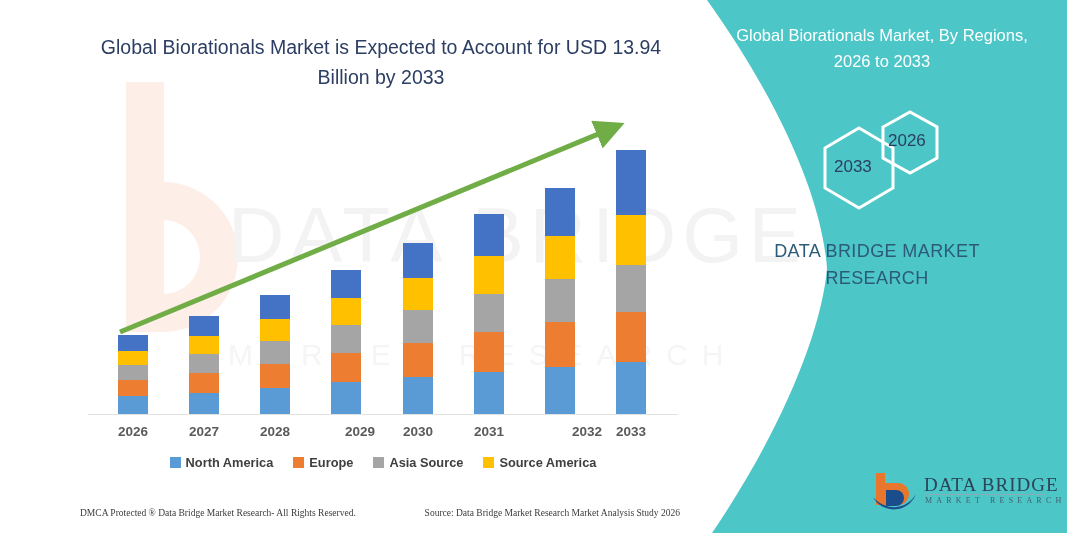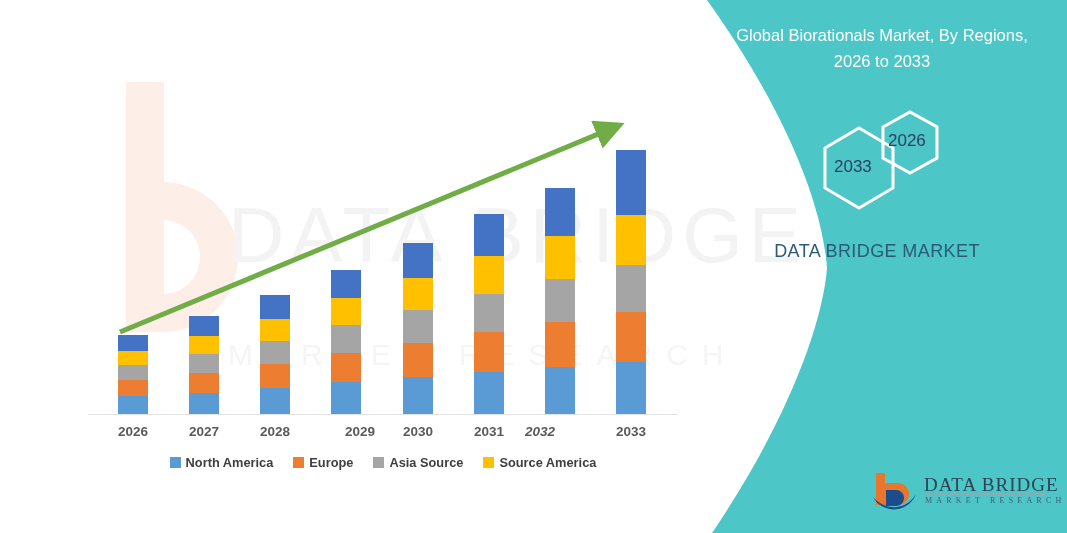--- a/index.html
+++ b/index.html
@@ -73,20 +73,21 @@
 
 <div id="page">
 
   <div class="wm-b">
     <div class="stem"></div>
     <div class="bowl"></div>
   </div>
   <div class="wm-text">DATA BRIDGE</div>
   <div class="wm-text2">MARKET RESEARCH</div>
 
+  <div class="title">Global Biorationals Market is Expected to Account for USD 13.94 Billion by 2033</div>
 
   <div class="chart">
     <div class="baseline"></div>
     <div id="bars">
         <div class="bar" style="left: 118px;">
           <div class="seg" style="height: 18px; background: rgb(91, 155, 213);"></div>
           <div class="seg" style="height: 16px; background: rgb(237, 125, 49);"></div>
           <div class="seg" style="height: 15px; background: rgb(165, 165, 165);"></div>
           <div class="seg" style="height: 14px; background: rgb(255, 192, 0);"></div>
           <div class="seg" style="height: 16px; background: rgb(68, 114, 196);"></div>
@@ -141,21 +142,21 @@
           <div class="seg" style="height: 65px; background: rgb(68, 114, 196);"></div>
         </div>
       </div>
     <div id="xlabels">
         <div class="xlab" style="left: 103px;">2026</div>
         <div class="xlab" style="left: 174px;">2027</div>
         <div class="xlab" style="left: 245px;">2028</div>
         <div class="xlab" style="left: 330px;">2029</div>
         <div class="xlab" style="left: 388px;">2030</div>
         <div class="xlab" style="left: 459px;">2031</div>
-        <div class="xlab" style="left: 510px; font-style: italic;">2032</div>
+        <div class="xlab" style="left: 557px;">2032</div>
         <div class="xlab" style="left: 601px;">2033</div>
       </div>
 
     <svg class="arrow-svg" viewBox="0 0 700 533">
       <defs>
         <marker id="ah" markerWidth="6" markerHeight="6" refX="2.2" refY="3" orient="auto">
           <path d="M0,0 L6,3 L0,6 z" fill="#70AD47"></path>
         </marker>
       </defs>
       <line id="trendline" x1="120" y1="332" x2="607.0647100716333" y2="130.3552100303438" stroke="#70AD47" stroke-width="5" marker-end="url(#ah)"></line>
@@ -174,39 +175,44 @@
       <div class="lg">
         <span class="sw" style="background: rgb(165, 165, 165);"></span>
         <span class="lglab">Asia Source</span>
       </div>
       <div class="lg">
         <span class="sw" style="background: rgb(255, 192, 0);"></span>
         <span class="lglab">Source America</span>
       </div>
     </div>
 
+  <div class="footer">
+    <span>DMCA Protected ® Data Bridge Market Research- All Rights Reserved.</span>
+    <span>Source: Data Bridge Market Research  Market Analysis Study 2026</span>
+  </div>
 
   <div class="teal">
     <svg class="teal-svg" width="380" height="533" viewBox="0 0 380 533">
       <path id="tealpath" d="M 20,0 L 380,0 L 380,533 L 25,533 C 95,430 135,330 140,268 C 135,200 95,105 20,0 Z" fill="#4DC6C8"></path>
     </svg>
 
     <div class="teal-title">Global Biorationals Market, By Regions, 2026 to 2033</div>
 
     <div class="hexwrap">
       <svg width="380" height="130" viewBox="0 0 380 130">
         <polygon points="196,31 223,16 250,31 250,62 223,77 196,62" fill="none" stroke="#ffffff" stroke-width="3"></polygon>
         <polygon points="138,52 172,32 206,52 206,92 172,112 138,92" fill="none" stroke="#ffffff" stroke-width="3"></polygon>
       </svg>
       <span class="hexlabel" style="left:201px;top:35px;">2026</span>
       <span class="hexlabel" style="left:147px;top:61px;">2033</span>
     </div>
 
     <div class="dbmr">
       <div>DATA BRIDGE MARKET</div>
+      <div>RESEARCH</div>
     </div>
   </div>
 
   <div class="logo">
     <svg width="50" height="46" viewBox="0 0 50 46">
       <rect x="4" y="3" width="9" height="32" fill="#E8762C"></rect>
       <path d="M13,13 h13 a11,11 0 0 1 0,22 h-13 z" fill="#E8762C"></path>
       <path d="M1,27 C12,40 33,42 44,24 C36,44 10,44 1,27 Z" fill="#1B4C8C"></path>
       <path d="M14,20 h10 a8,8 0 0 1 0,16 h-10 z" fill="#1B4C8C"></path>
     </svg>

